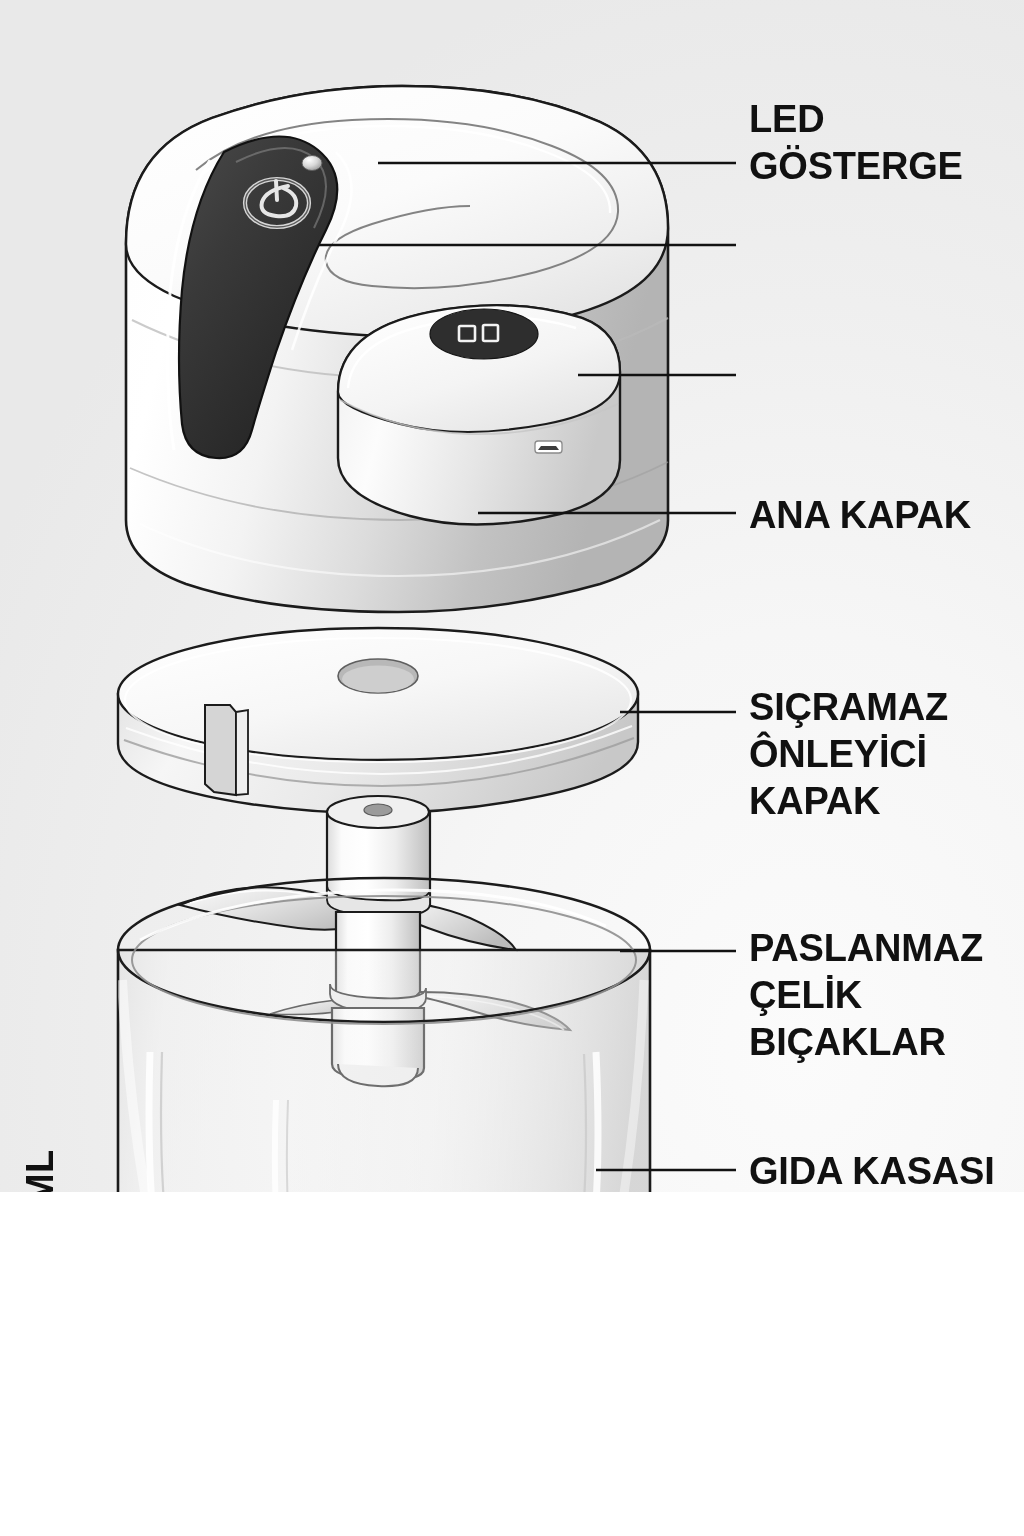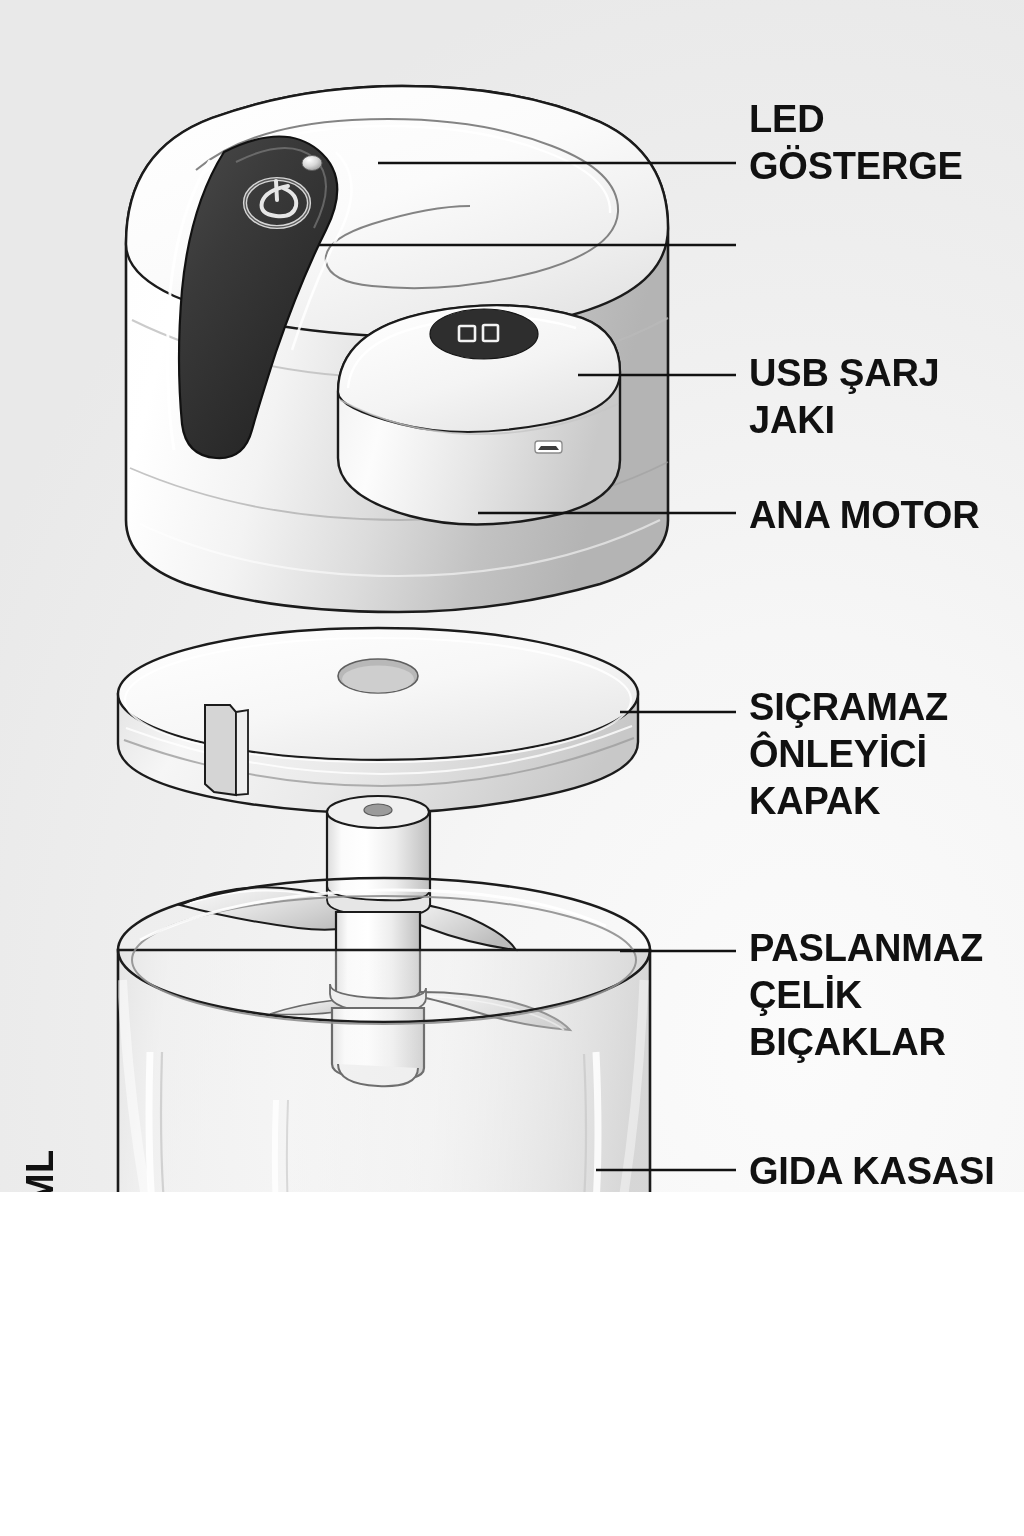--- a/index.html
+++ b/index.html
@@ -344,24 +344,22 @@
       <line x1="620" y1="712" x2="736" y2="712"></line>
       <line x1="620" y1="951" x2="736" y2="951"></line>
       <line x1="596" y1="1170" x2="736" y2="1170"></line>
     </g>
   </svg>
 
   <div class="label" style="left:749px; top:96px;">LED
 GÖSTERGE</div>
 
 
-  <div class="label" style="left:749px; top:350px;">USB ŞARJ
-JAKI</div>
-
-  <div class="label" style="left:749px; top:492px;">ANA MOTOR</div>
+
+  <div class="label" style="left:749px; top:492px;">ANA KAPAK</div>
 
   <div class="label" style="left:749px; top:684px;">SIÇRAMAZ
 ÔNLEYİCİ
 KAPAK</div>
 
   <div class="label" style="left:749px; top:925px;">PASLANMAZ
 ÇELİK
 BIÇAKLAR</div>
 
   <div class="label" style="left:749px; top:1148px;text-align:center;">GIDA KASASI</div>

